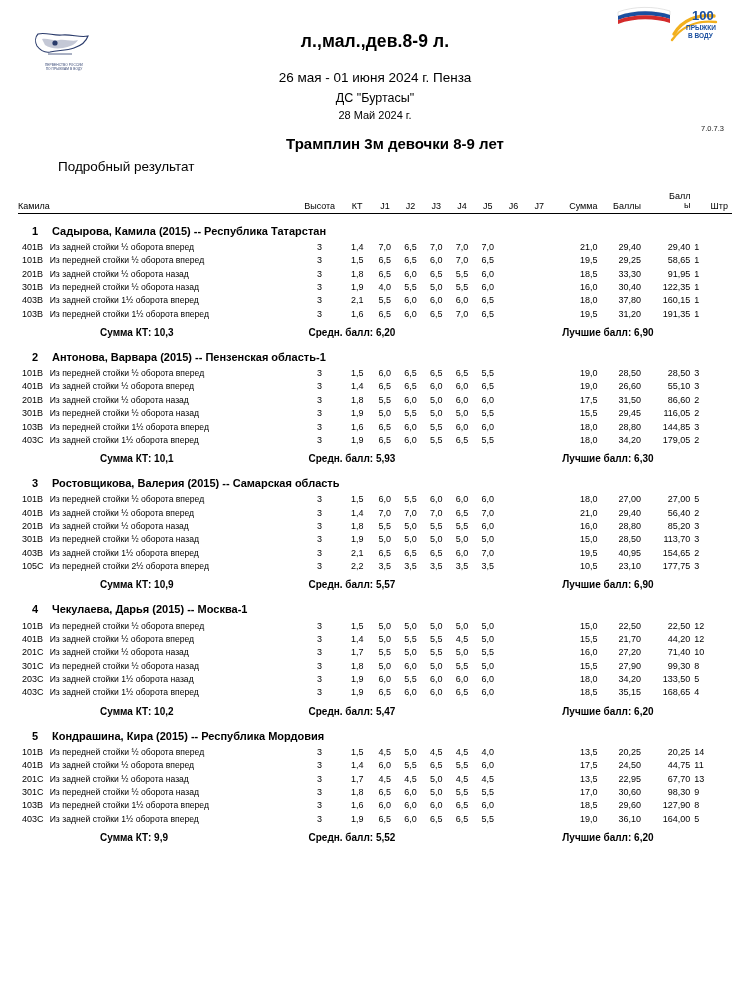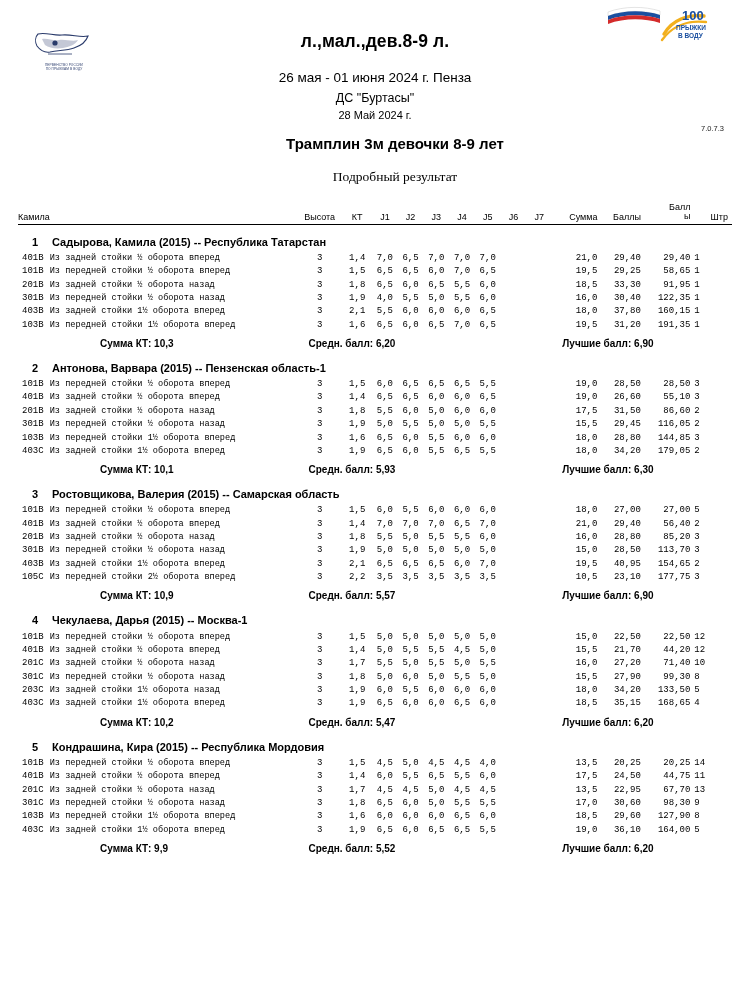--- a/index.html
+++ b/index.html
@@ -38,21 +38,21 @@
   .logo-left svg { display: block; }
   .logo-left .logo-caption {
     font-size: 3.2px;
     line-height: 1.25;
     color: #2a3b6b;
     margin-top: 1px;
     letter-spacing: .1px;
   }
   .logo-right {
     position: absolute;
-    right: 16px;
+    right: 6px;
     top: 4px;
     width: 112px;
     text-align: right;
   }
   .title-block {
     text-align: center;
     padding: 0 120px;
   }
   .title-main {
     font-size: 17.5px;
@@ -74,25 +74,24 @@
     margin-top: 4px;
   }
   .event-title {
     text-align: center;
     font-size: 15px;
     font-weight: bold;
     margin-top: 14px;
     padding-left: 40px;
   }
   .event-subtitle {
-    text-align: center;
+    text-align: left;
     font-size: 13.5px;
-    margin-top: 17px;
+    margin-top: 7px;
     padding-left: 40px;
-    font-family: Liberation Serif, serif;
   }
   .version {
     position: absolute;
     right: 8px;
     top: 124px;
     font-size: 7.5px;
     color: #222;
   }
 
   
@@ -136,21 +135,20 @@
     text-align: center;
   }
   .athlete-name { white-space: nowrap; }
 
   .dive-row {
     display: flex;
     align-items: baseline;
     line-height: 1.0;
     padding: 2.2px 0;
     font-size: 9px;
-    font-family: Liberation Mono, monospace;
   }
   .dive-row .c-code { font-weight: normal; font-size: 9px; padding-left: 4px; }
   .dive-row .c-desc { font-size: 8.6px; }
   .dive-row .c-sum,
   .dive-row .c-pts,
   .dive-row .c-tot { font-size: 9px; }
   .dive-row .c-pen { text-align: left; padding-left: 4px; }
 
   .summary-row {
     display: flex;

